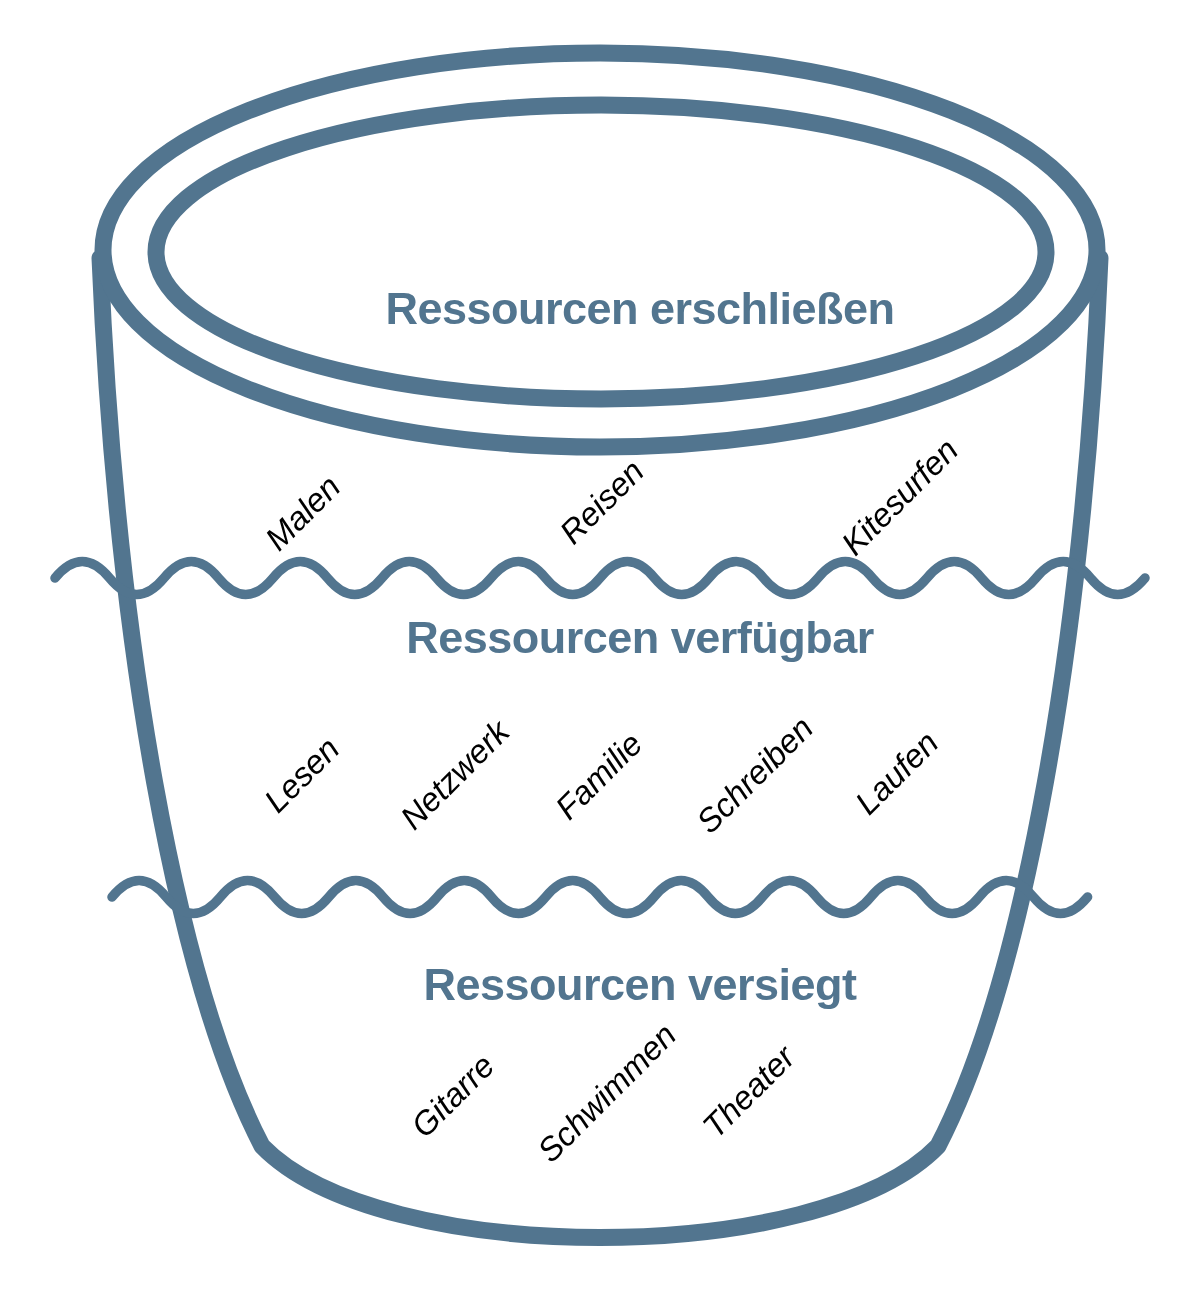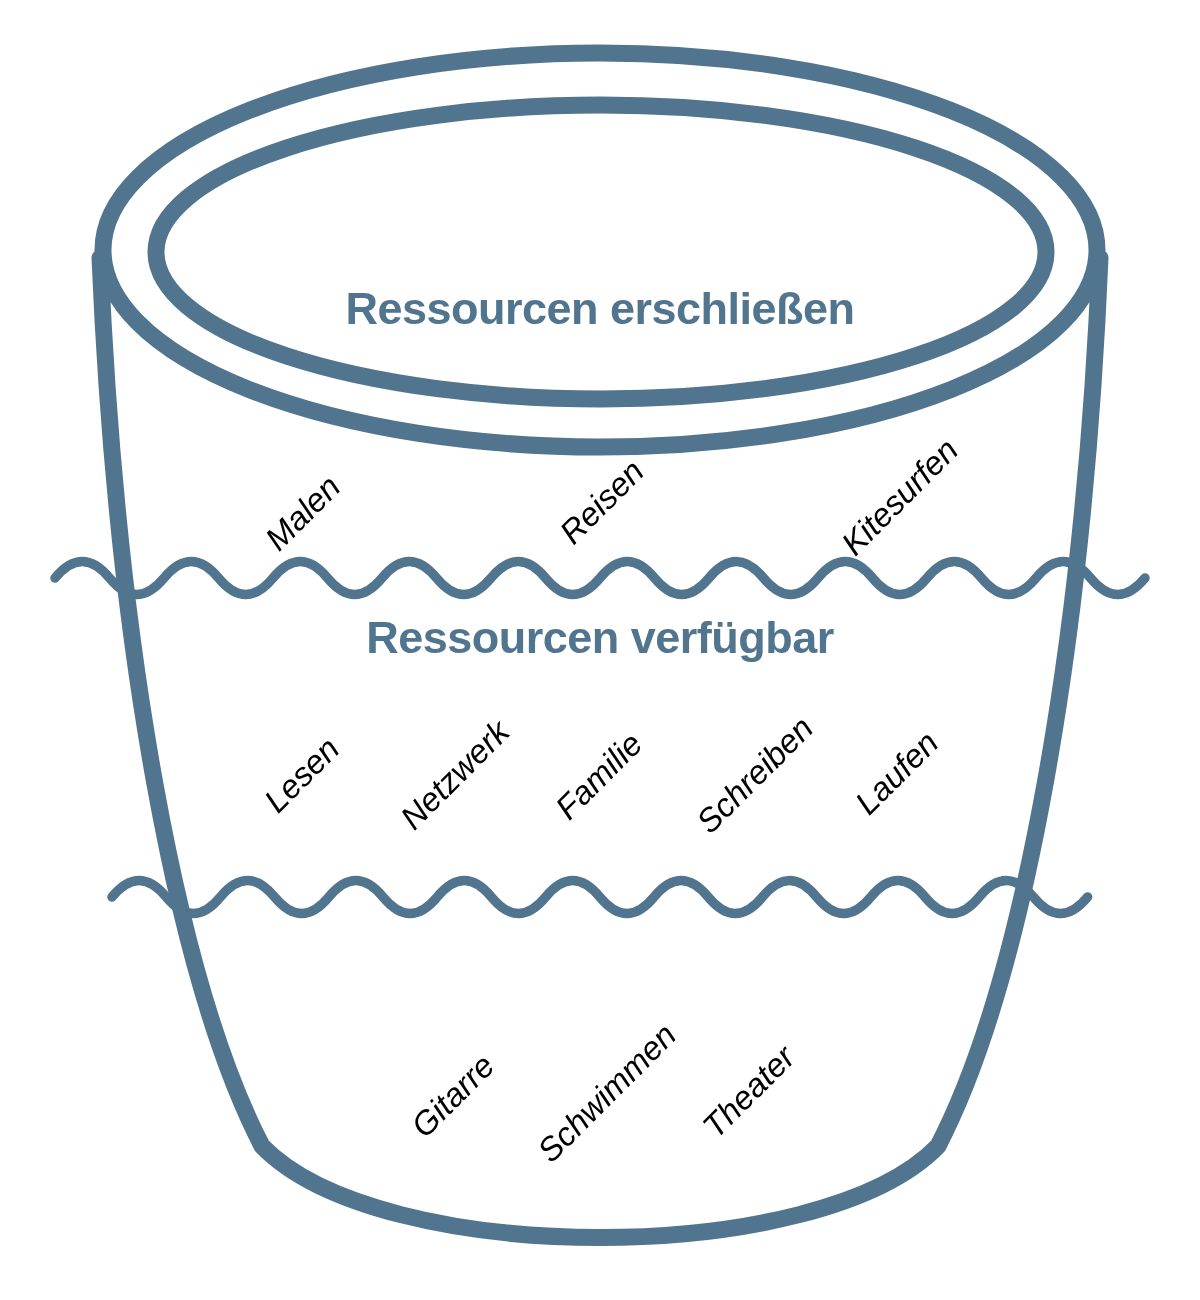--- a/index.html
+++ b/index.html
@@ -21,20 +21,21 @@
     top: 0;
   }
   .section-title {
     position: absolute;
     transform: translate(-50%, -50%);
     font-weight: bold;
     font-size: 45px;
     letter-spacing: -0.5px;
     white-space: nowrap;
     color: #52758F;
+    margin-left: 40px;
   }
   .resource-item {
     position: absolute;
     transform: translate(-50%, -50%) rotate(-45deg);
     font-style: italic;
     font-size: 33px;
     white-space: nowrap;
     color: #000000;
   }
 </style>
@@ -55,20 +56,21 @@
       <path stroke-width="9.5" d="M55 578 q27.3 -33 54.5 0 t54.5 0 54.5 0 54.5 0 54.5 0 54.5 0 54.5 0 54.5 0 54.5 0 54.5 0 54.5 0 54.5 0 54.5 0 54.5 0 54.5 0 54.5 0 54.5 0 54.5 0 54.5 0 54.5 0"></path>
 
       <path stroke-width="9.5" d="M112 897 q27.1 -33 54.2 0 t54.2 0 54.2 0 54.2 0 54.2 0 54.2 0 54.2 0 54.2 0 54.2 0 54.2 0 54.2 0 54.2 0 54.2 0 54.2 0 54.2 0 54.2 0 54.2 0 54.2 0"></path>
     </g>
   </svg>
 
   <div class="section-title" style="left: 600px; top: 309px; color: rgb(82, 117, 143);">Ressourcen erschließen</div>
 
   <div class="section-title" style="left: 600px; top: 638px; color: rgb(82, 117, 143);">Ressourcen verfügbar</div>
 
+  <div class="section-title" style="left: 600px; top: 985px; color: rgb(82, 117, 143);">Ressourcen versiegt</div>
 
   <div class="resource-item" style="left:303px; top:513px;">Malen</div>
   <div class="resource-item" style="left:602px; top:502px;">Reisen</div>
   <div class="resource-item" style="left:900px; top:497px;">Kitesurfen</div>
 
   <div class="resource-item" style="left:302px; top:775px;">Lesen</div>
   <div class="resource-item" style="left:455px; top:775px;">Netzwerk</div>
   <div class="resource-item" style="left:599px; top:776px;">Familie</div>
   <div class="resource-item" style="left:755px; top:775px;">Schreiben</div>
   <div class="resource-item" style="left:897px; top:773px;">Laufen</div>

